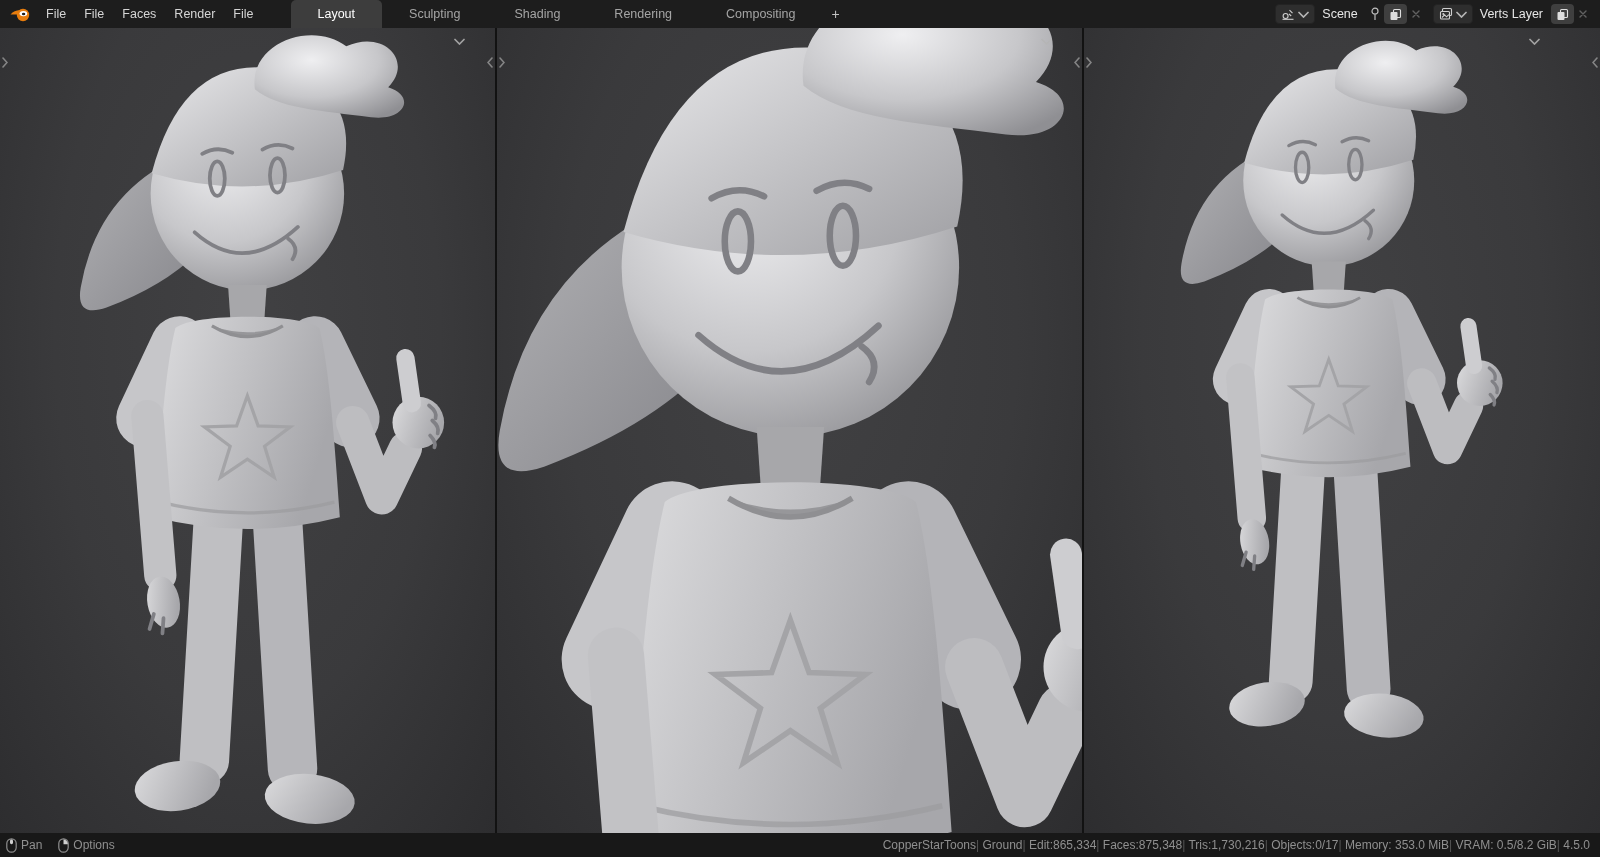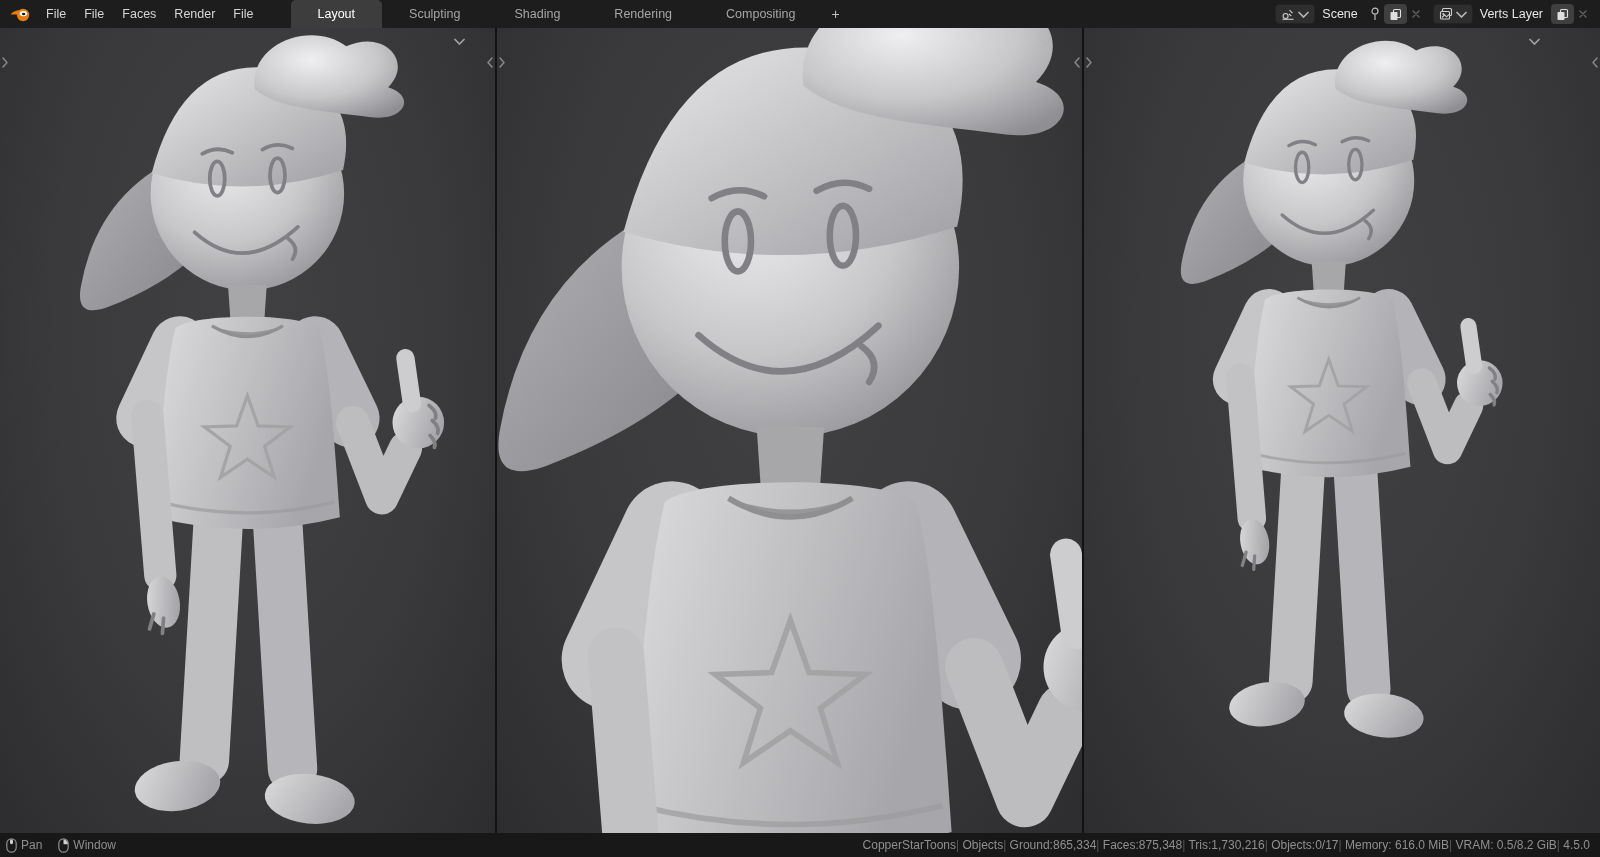--- a/index.html
+++ b/index.html
@@ -262,29 +262,29 @@
           <rect x="0.8" y="0.8" width="9.4" height="13.4" rx="4.6" fill="none" stroke="#8f8f8f" stroke-width="1.2"></rect>
           <rect x="4" y="1.6" width="3" height="4.6" rx="1.4" fill="#cfcfcf"></rect>
         </svg>
         <span>Pan</span>
       </span>
       <span class="hint">
         <svg width="11" height="15" viewBox="0 0 11 15">
           <rect x="0.8" y="0.8" width="9.4" height="13.4" rx="4.6" fill="none" stroke="#8f8f8f" stroke-width="1.2"></rect>
           <path d="M5.5 1.4 a4.3 4.3 0 0 1 4.3 4.3 v0.5 h-4.3 z" fill="#cfcfcf"></path>
         </svg>
-        <span>Window</span>
+        <span>Options</span>
       </span>
     </div>
     <div class="stats">
       <span class="seg">CopperStarToons</span>
-      <span class="seg">Objects</span>
-      <span class="seg">Ground:865,334</span>
+      <span class="seg">Ground</span>
+      <span class="seg">Edit:865,334</span>
       <span class="seg">Faces:875,348</span>
       <span class="seg">Tris:1,730,216</span>
       <span class="seg">Objects:0/17</span>
-      <span class="seg">Memory: 616.0 MiB</span>
+      <span class="seg">Memory: 353.0 MiB</span>
       <span class="seg">VRAM: 0.5/8.2 GiB</span>
       <span class="seg">4.5.0</span>
     </div>
   </footer>
 
 </div>
 
 </body></html>

